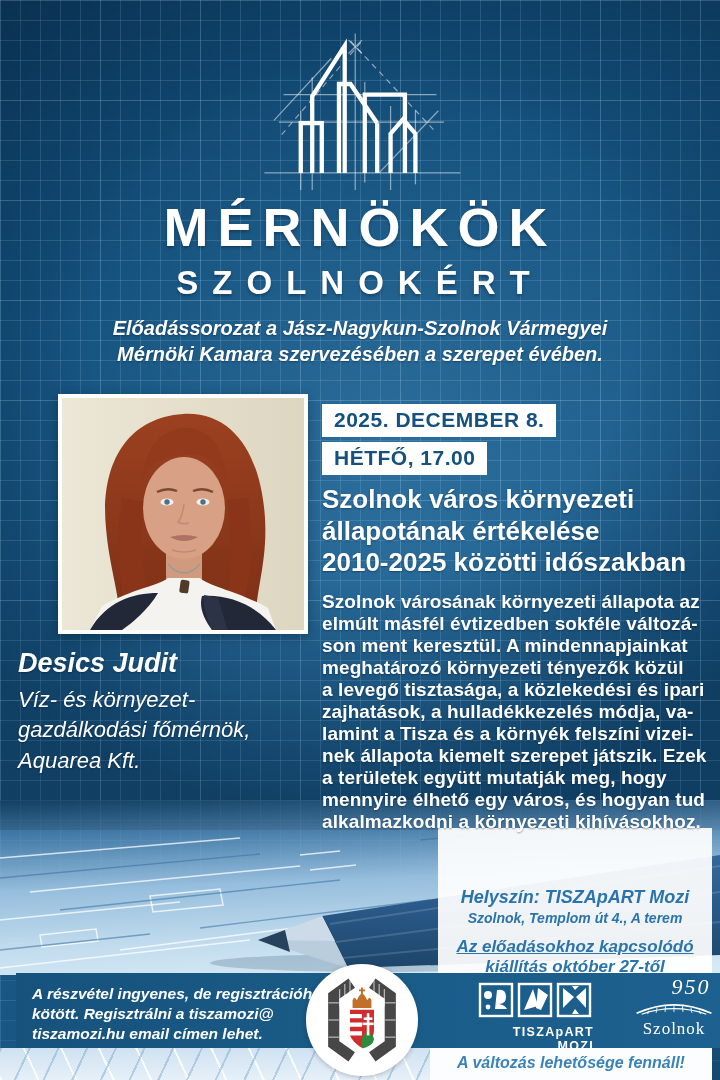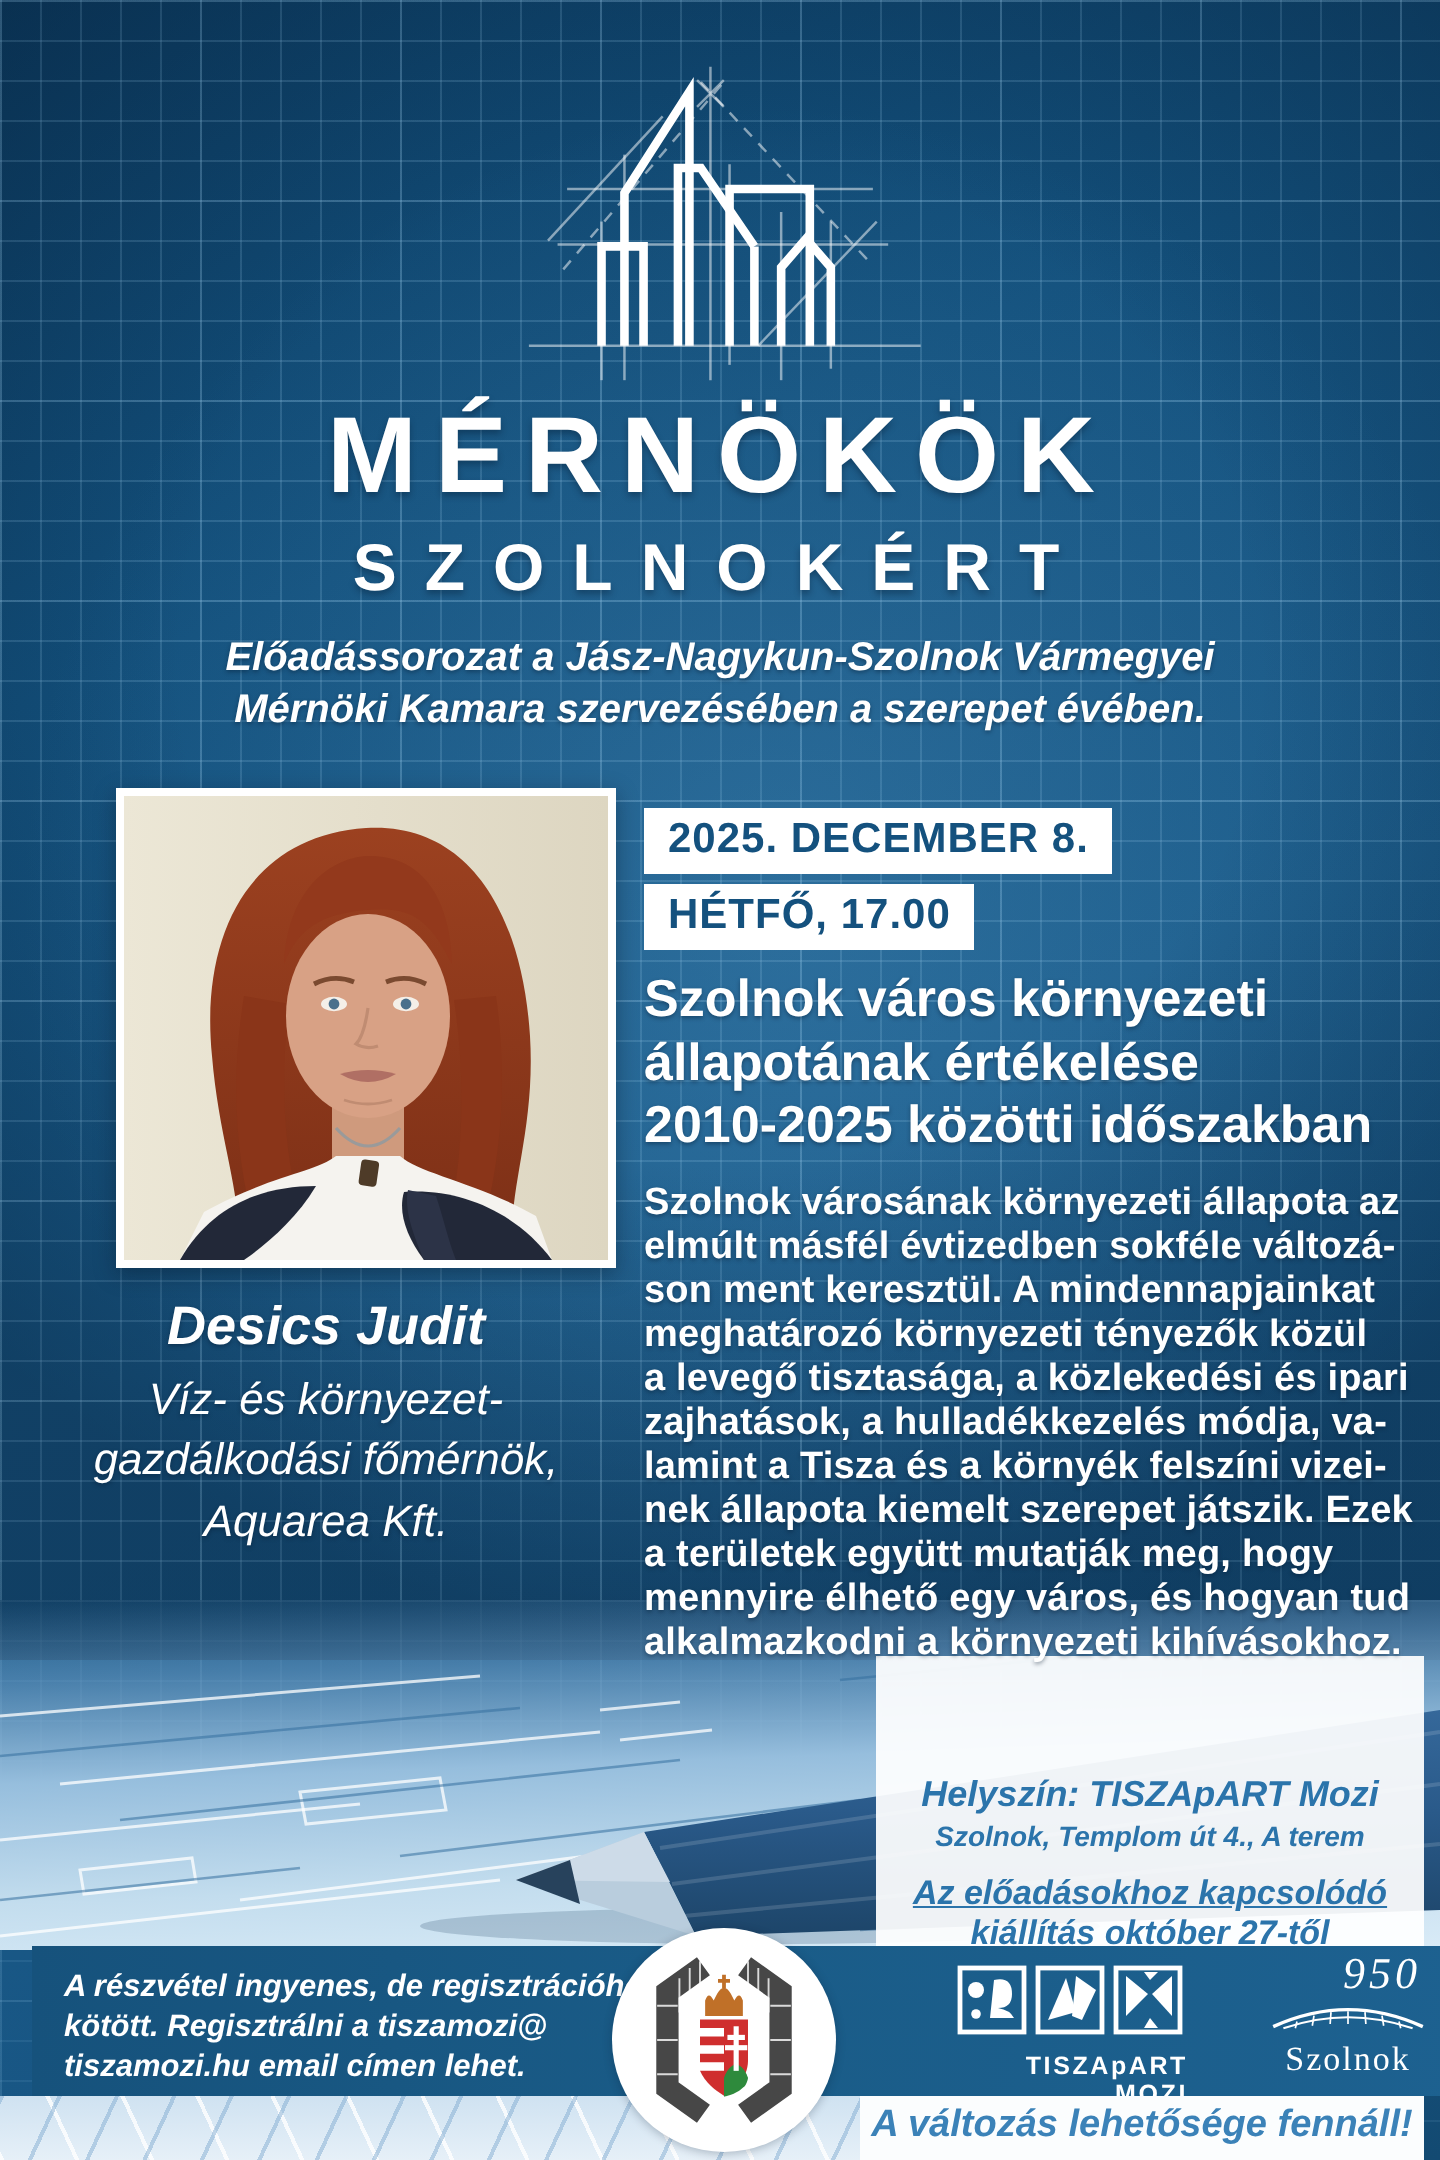--- a/index.html
+++ b/index.html
@@ -41,21 +41,21 @@
     line-height:1.32; white-space:pre-line; text-shadow:0 1px 2px rgba(0,20,40,.4);
   }
 
   
   .photo-frame{
     position:absolute; left:58px; top:394px; width:250px; height:240px;
     border:4px solid #fff; background:#e9e4d2; z-index:3;
     box-shadow:0 3px 10px rgba(0,15,30,.35);
   }
   .photo-frame svg{ display:block; }
-  .speaker-info{ position:absolute; left:18px; top:648px; width:290px; text-align:center; color:#fff; z-index:3; }
+  .speaker-info{ position:absolute; left:18px; top:648px; width:290px; text-align:left; color:#fff; z-index:3; }
   .speaker-name{
     font-size:27px; font-weight:800; font-style:italic;
     text-shadow:0 1px 2px rgba(0,20,40,.4);
   }
   .speaker-role{
     margin-top:6px; font-size:22px; font-style:italic; font-weight:400;
     line-height:1.38; white-space:pre-line; text-shadow:0 1px 2px rgba(0,20,40,.4);
   }
 
   
@@ -125,21 +125,21 @@
   .strip-art{
     position:absolute; left:0; top:0; width:430px; height:32px;
     background:
       repeating-linear-gradient(115deg, rgba(120,165,205,.45) 0 2px, transparent 2px 26px),
       repeating-linear-gradient(65deg, rgba(255,255,255,.8) 0 2px, transparent 2px 34px),
       linear-gradient(#cfe2f1,#e6f0f8);
   }
   .strip-motto{
     position:absolute; left:430px; top:0; width:282px; height:32px; background:#fbfdfe;
     text-align:center; line-height:30px; color:#3b82b8;
-    font-size:19px; font-weight:700; font-style:italic;
+    font-size:16px; font-weight:700; font-style:italic;
   }
 </style>
 </head>
 <body>
 
 <div class="poster">
   <div class="grid-overlay"></div>
 
   <div class="blueprint-strip">
     <svg width="720" height="175" viewBox="0 0 720 175">

